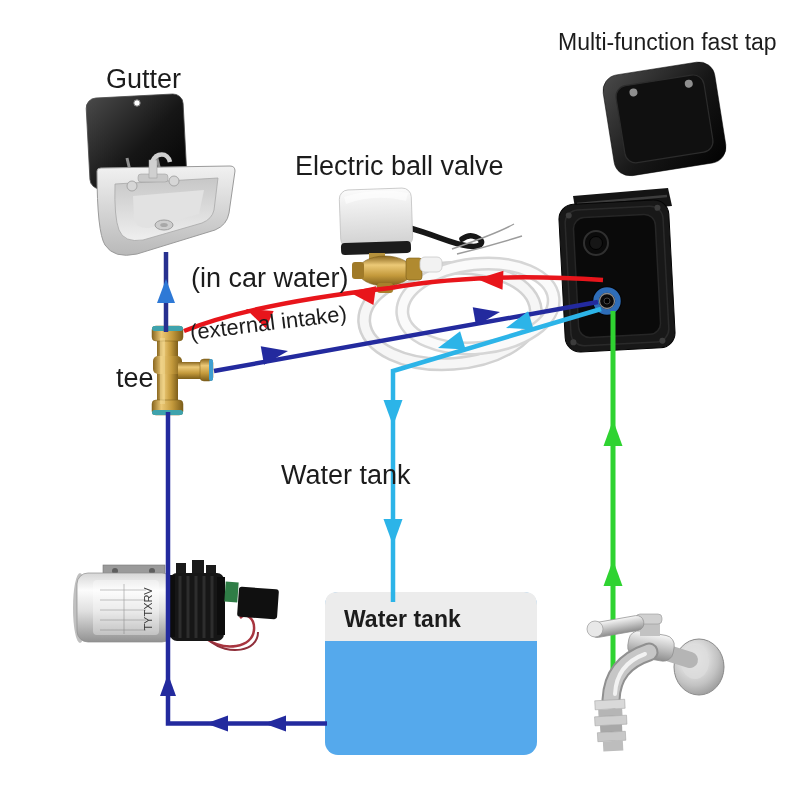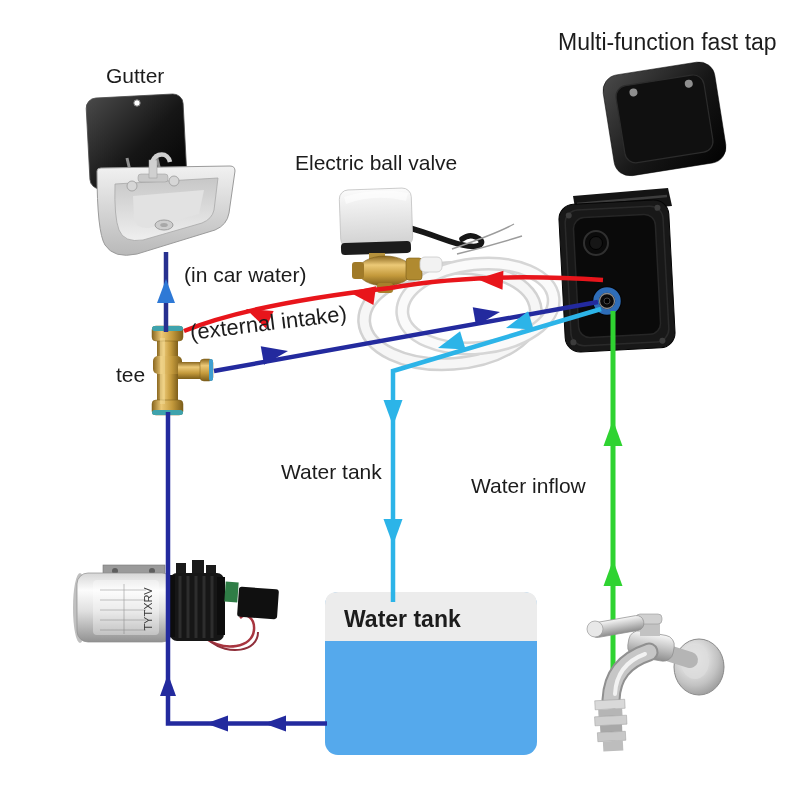--- a/index.html
+++ b/index.html
@@ -1,21 +1,21 @@
 <!DOCTYPE html>
 <html style="--red: #e8151b; --navy: #232a9e; --blue-line: #27308f; --blue-arrow: #2e79d6; --cyan: #2cb4e8; --green: #2fd331; --tank-body: #55a9ec; --tank-header: #ececec; --text: #1c1c1c; --brass: #c09a3e;"><head>
 <meta charset="utf-8">
 <style>
   html,body{margin:0;padding:0;background:#ffffff;}
   #stage{
     position:relative;width:800px;height:800px;background:#fff;overflow:hidden;
     font-family:"Liberation Sans","DejaVu Sans",sans-serif;color:var(--text,#1c1c1c);
   }
   #diagram-svg{position:absolute;left:0;top:0;}
-  .lbl{position:absolute;white-space:nowrap;font-size:21px;line-height:1.15;color:var(--text,#1c1c1c);}
+  .lbl{position:absolute;white-space:nowrap;font-size:27px;line-height:1.15;color:var(--text,#1c1c1c);}
   .lbl-fast-tap{font-size:23px;}
   .lbl-external{font-size:22px;transform:rotate(-7deg);transform-origin:left center;}
   .tank-title{font-size:23px;font-weight:600;}
 </style>
 </head>
 <body>
 
 <div id="stage">
 
   <svg id="diagram-svg" width="800" height="800" viewBox="0 0 800 800">
@@ -220,20 +220,19 @@
         <rect x="600" y="725" width="22" height="7" fill="#a8a8a8"></rect>
         <rect x="597" y="732" width="28" height="9" fill="#c8c8c8" stroke="#9a9a9a" stroke-width="0.5"></rect>
         <rect x="602" y="741" width="20" height="10" fill="#bdbdbd"></rect>
       </g>
     </g>
   </svg>
 
   <div class="lbl" style="left:106px;top:64px">Gutter</div>
   <div class="lbl lbl-fast-tap" style="left:558px;top:29px">Multi-function fast tap</div>
   <div class="lbl" style="left:295px;top:151px">Electric ball valve</div>
-  <div class="lbl" style="left:184px;top:263px">(in car water)</div>
+  <div class="lbl" style="left:191px;top:263px">(in car water)</div>
   <div class="lbl lbl-external" style="left:190px;top:320px">(external intake)</div>
   <div class="lbl" style="left:116px;top:363px">tee</div>
   <div class="lbl" style="left:281px;top:460px">Water tank</div>
-  <div class="lbl" style="left:471px;top:474px">Water inflow</div>
   <div class="lbl tank-title" style="left:344px;top:606px">Water tank</div>
 
 </div>
 
 </body></html>

